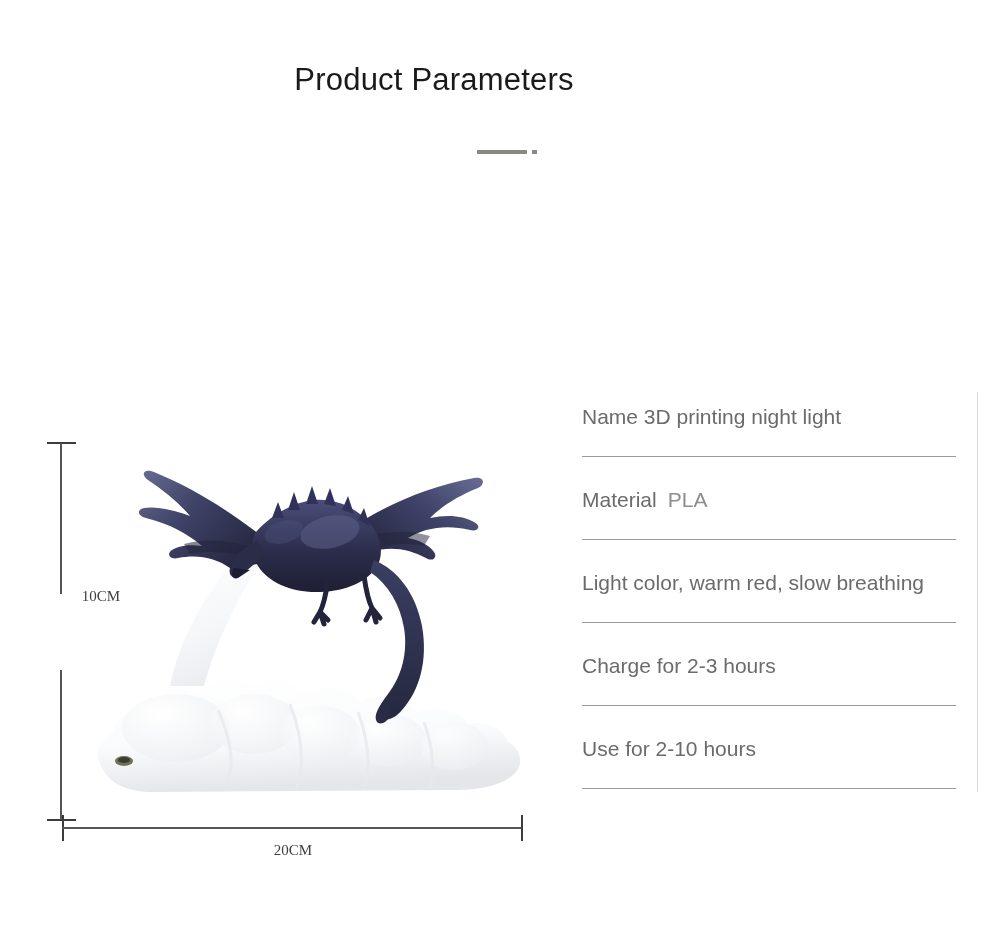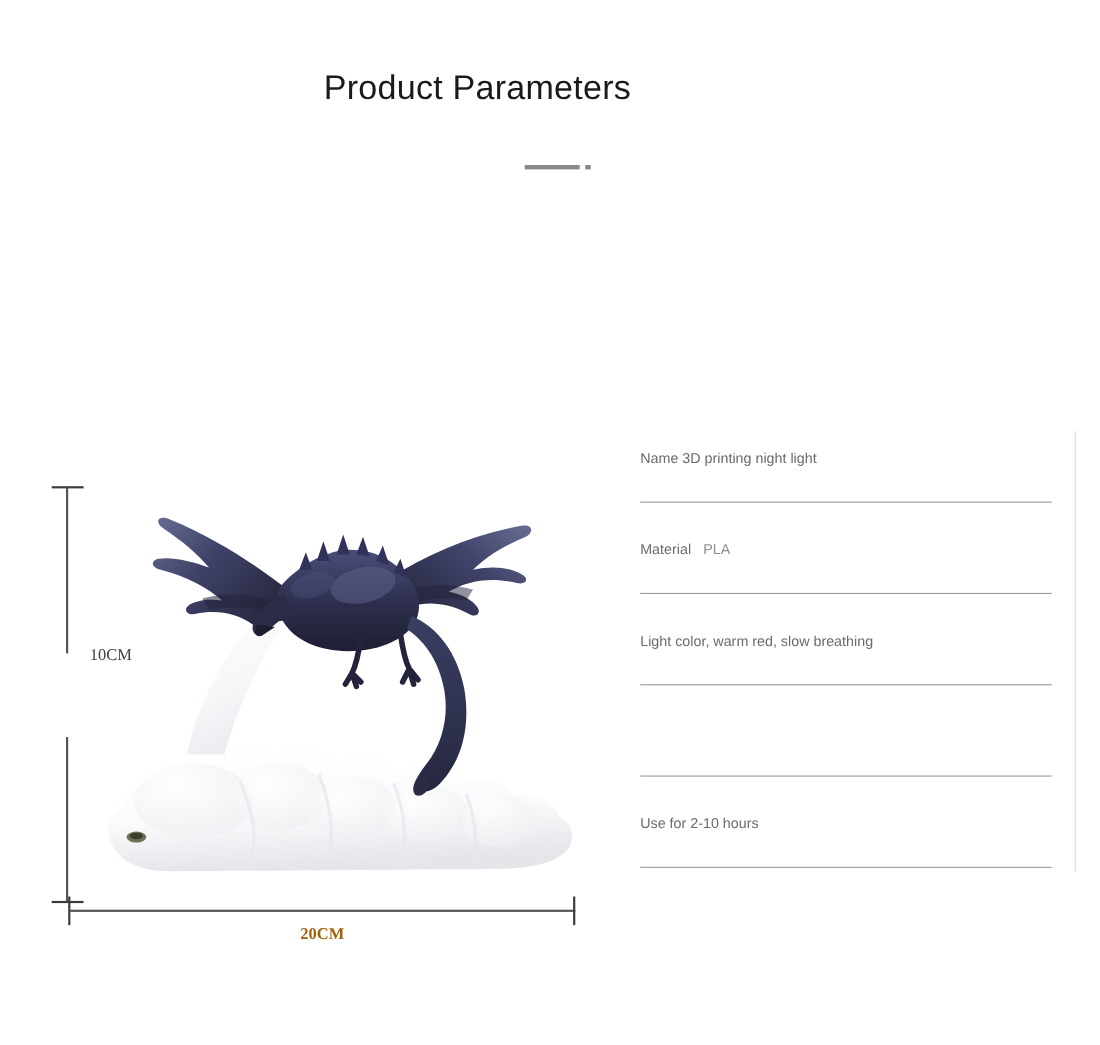--- a/index.html
+++ b/index.html
@@ -144,23 +144,22 @@
     height: 26px;
     background: #3c3c3c;
   }
   #dim-width-label {
     position: absolute;
     left: 0px;
     top: 32px;
     width: 470px;
     text-align: center;
     font-size: 15px;
-    color: #a16207;
+    color: #404040;
     font-family: "Liberation Serif", serif;
-    font-weight: bold;
   }
 
   
   #product-illustration {
     position: absolute;
     left: 28px;
     top: 8px;
     width: 500px;
     height: 390px;
   }
@@ -184,21 +183,21 @@
   .spec-row {
     position: absolute;
     left: 0;
     width: 398px;
     height: 50px;
   }
   .spec-text {
     position: absolute;
     left: 1px;
     top: 12px;
-    font-size: 13px;
+    font-size: 21px;
     color: #6b6b6b;
     white-space: nowrap;
     line-height: 26px;
     font-weight: 400;
   }
   .spec-text .sub {
     color: #8d8d8d;
     padding-left: 11px;
   }
   .spec-divider {
@@ -391,20 +390,23 @@
   </div>
 
   <div class="spec-row" style="top:83px;">
     <div class="spec-text">
       <span>Material</span><span class="sub">PLA</span>
     </div>
     <div class="spec-divider" style="top:64px;"></div>
   </div>
 
   <div class="spec-row" style="top:249px;">
+    <div class="spec-text">
+      <span>Charge for 2-3 hours</span>
+    </div>
     <div class="spec-divider" style="top:64px;"></div>
   </div>
 
   <div class="spec-row" style="top:332px;">
     <div class="spec-text">
       <span>Use for 2-10 hours</span>
     </div>
     <div class="spec-divider" style="top:64px;"></div>
   </div>
 </div>

